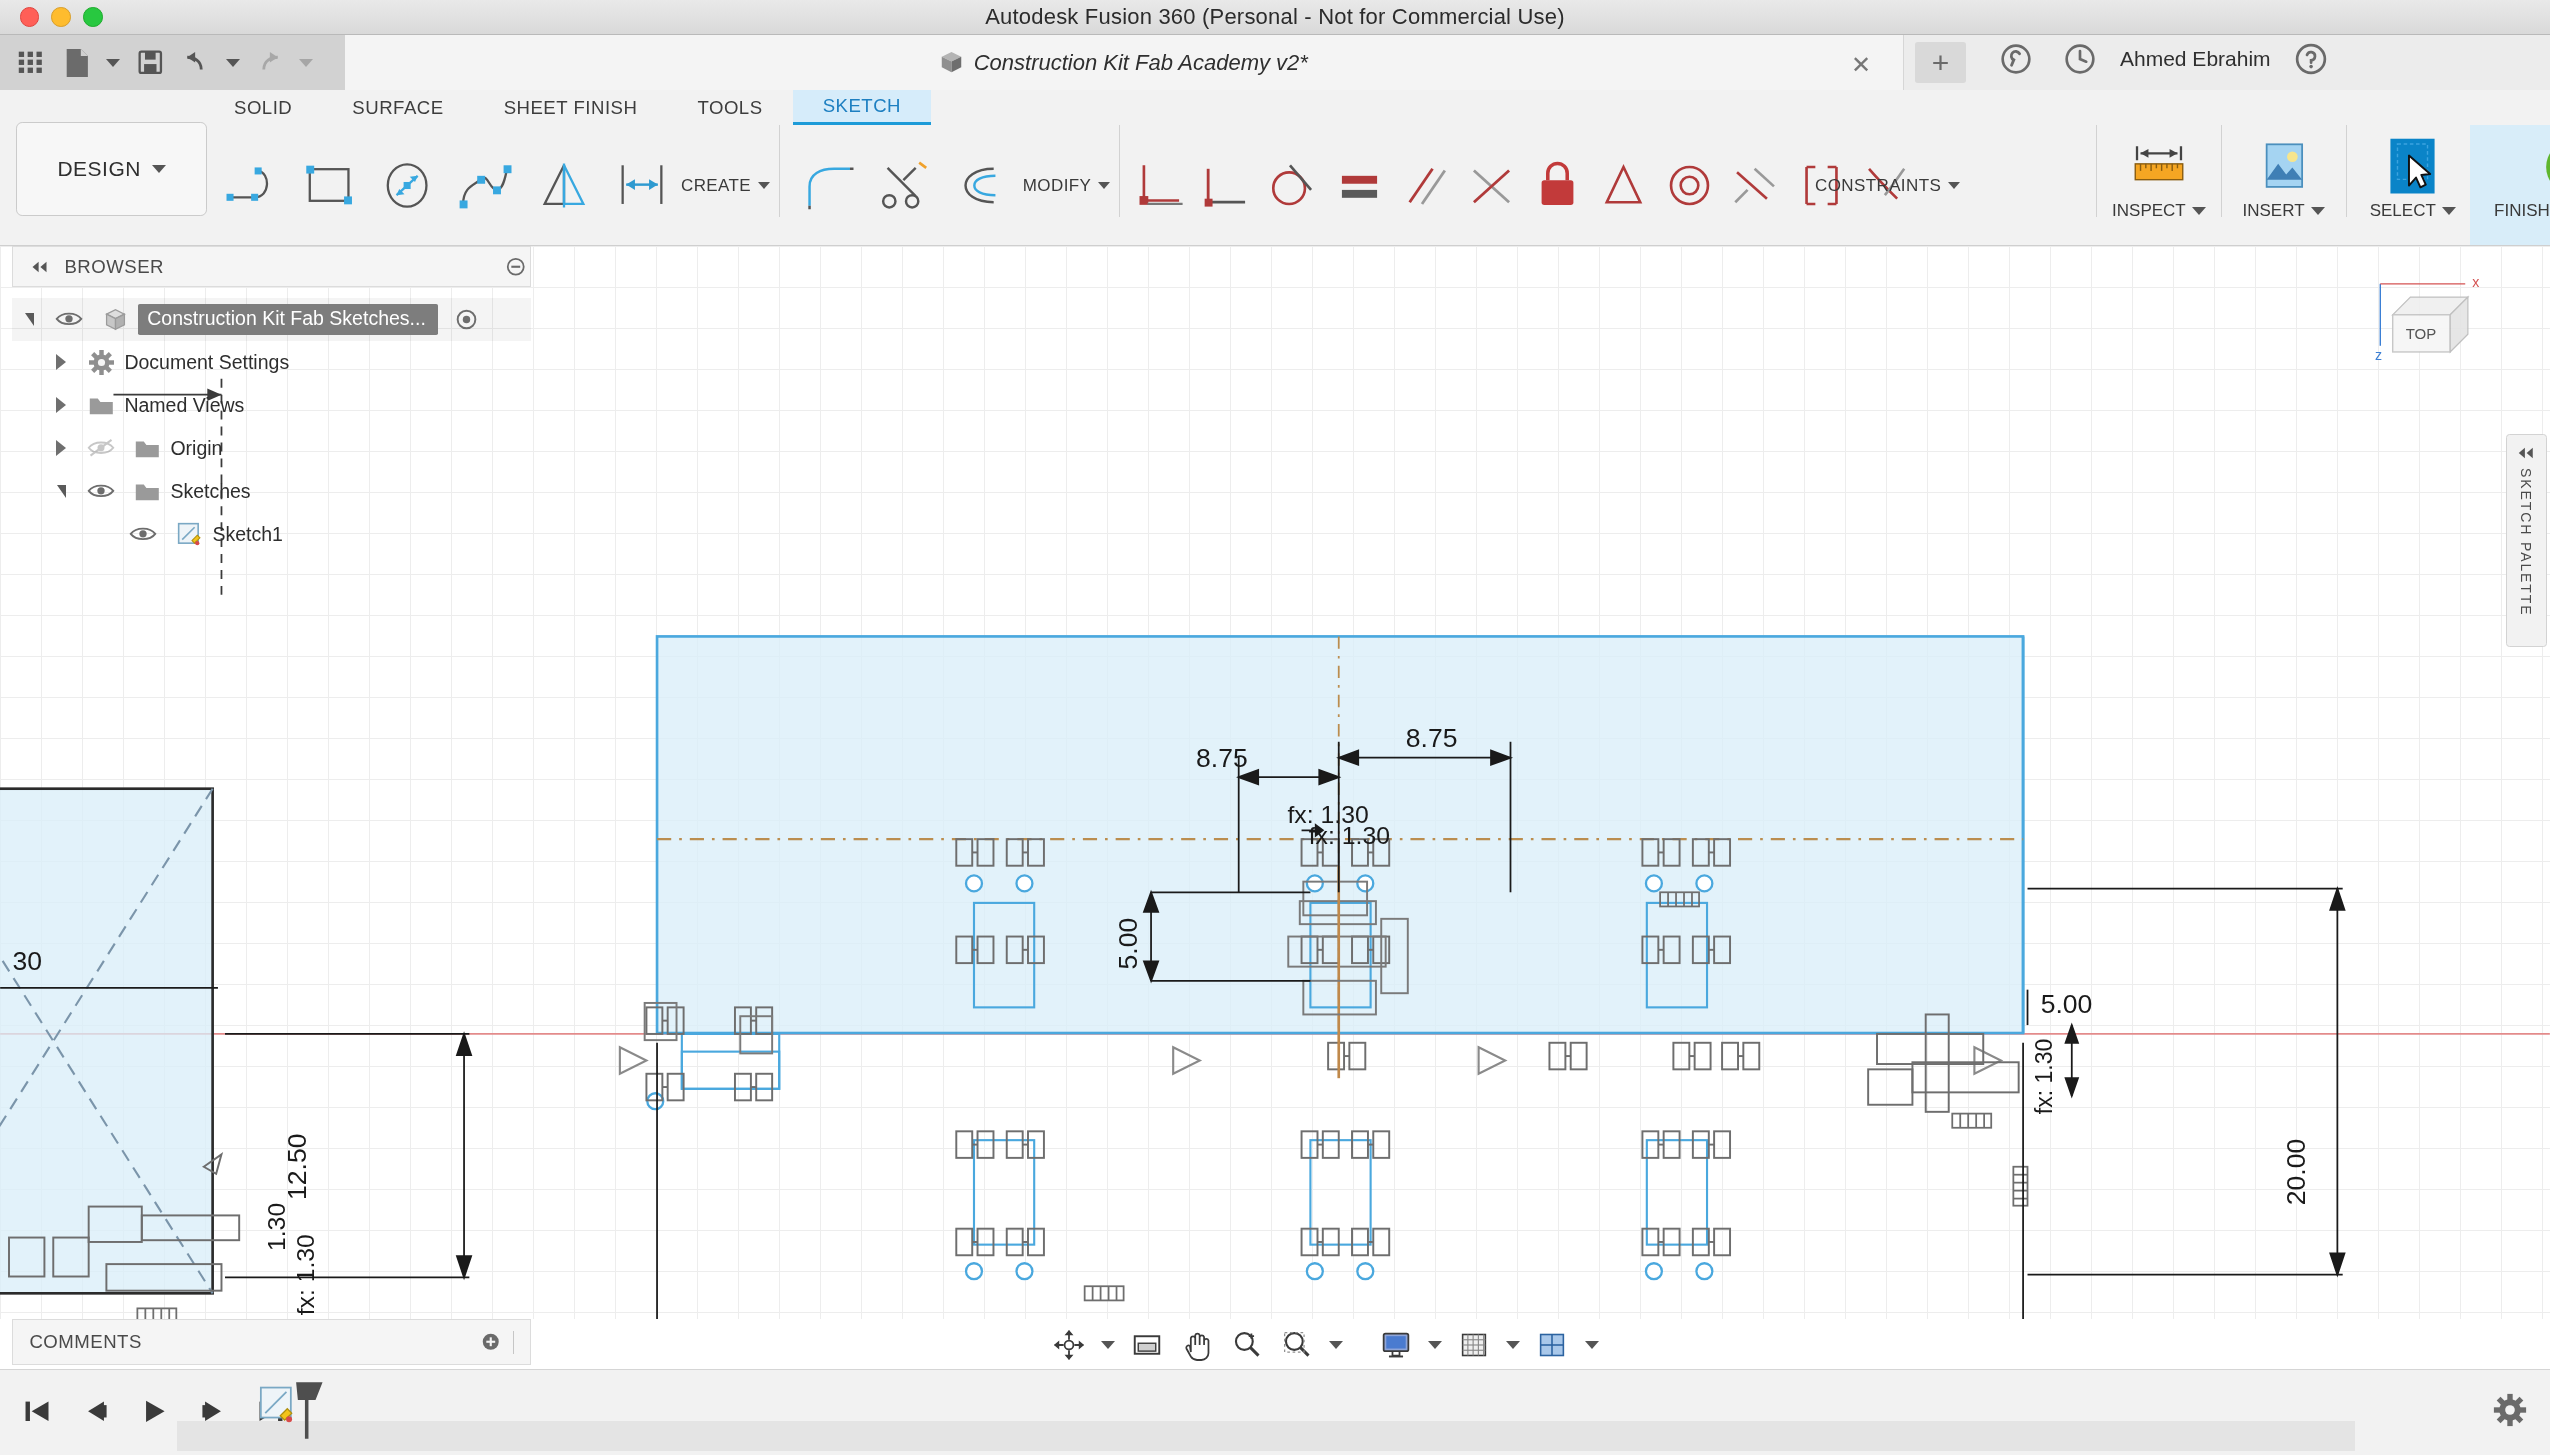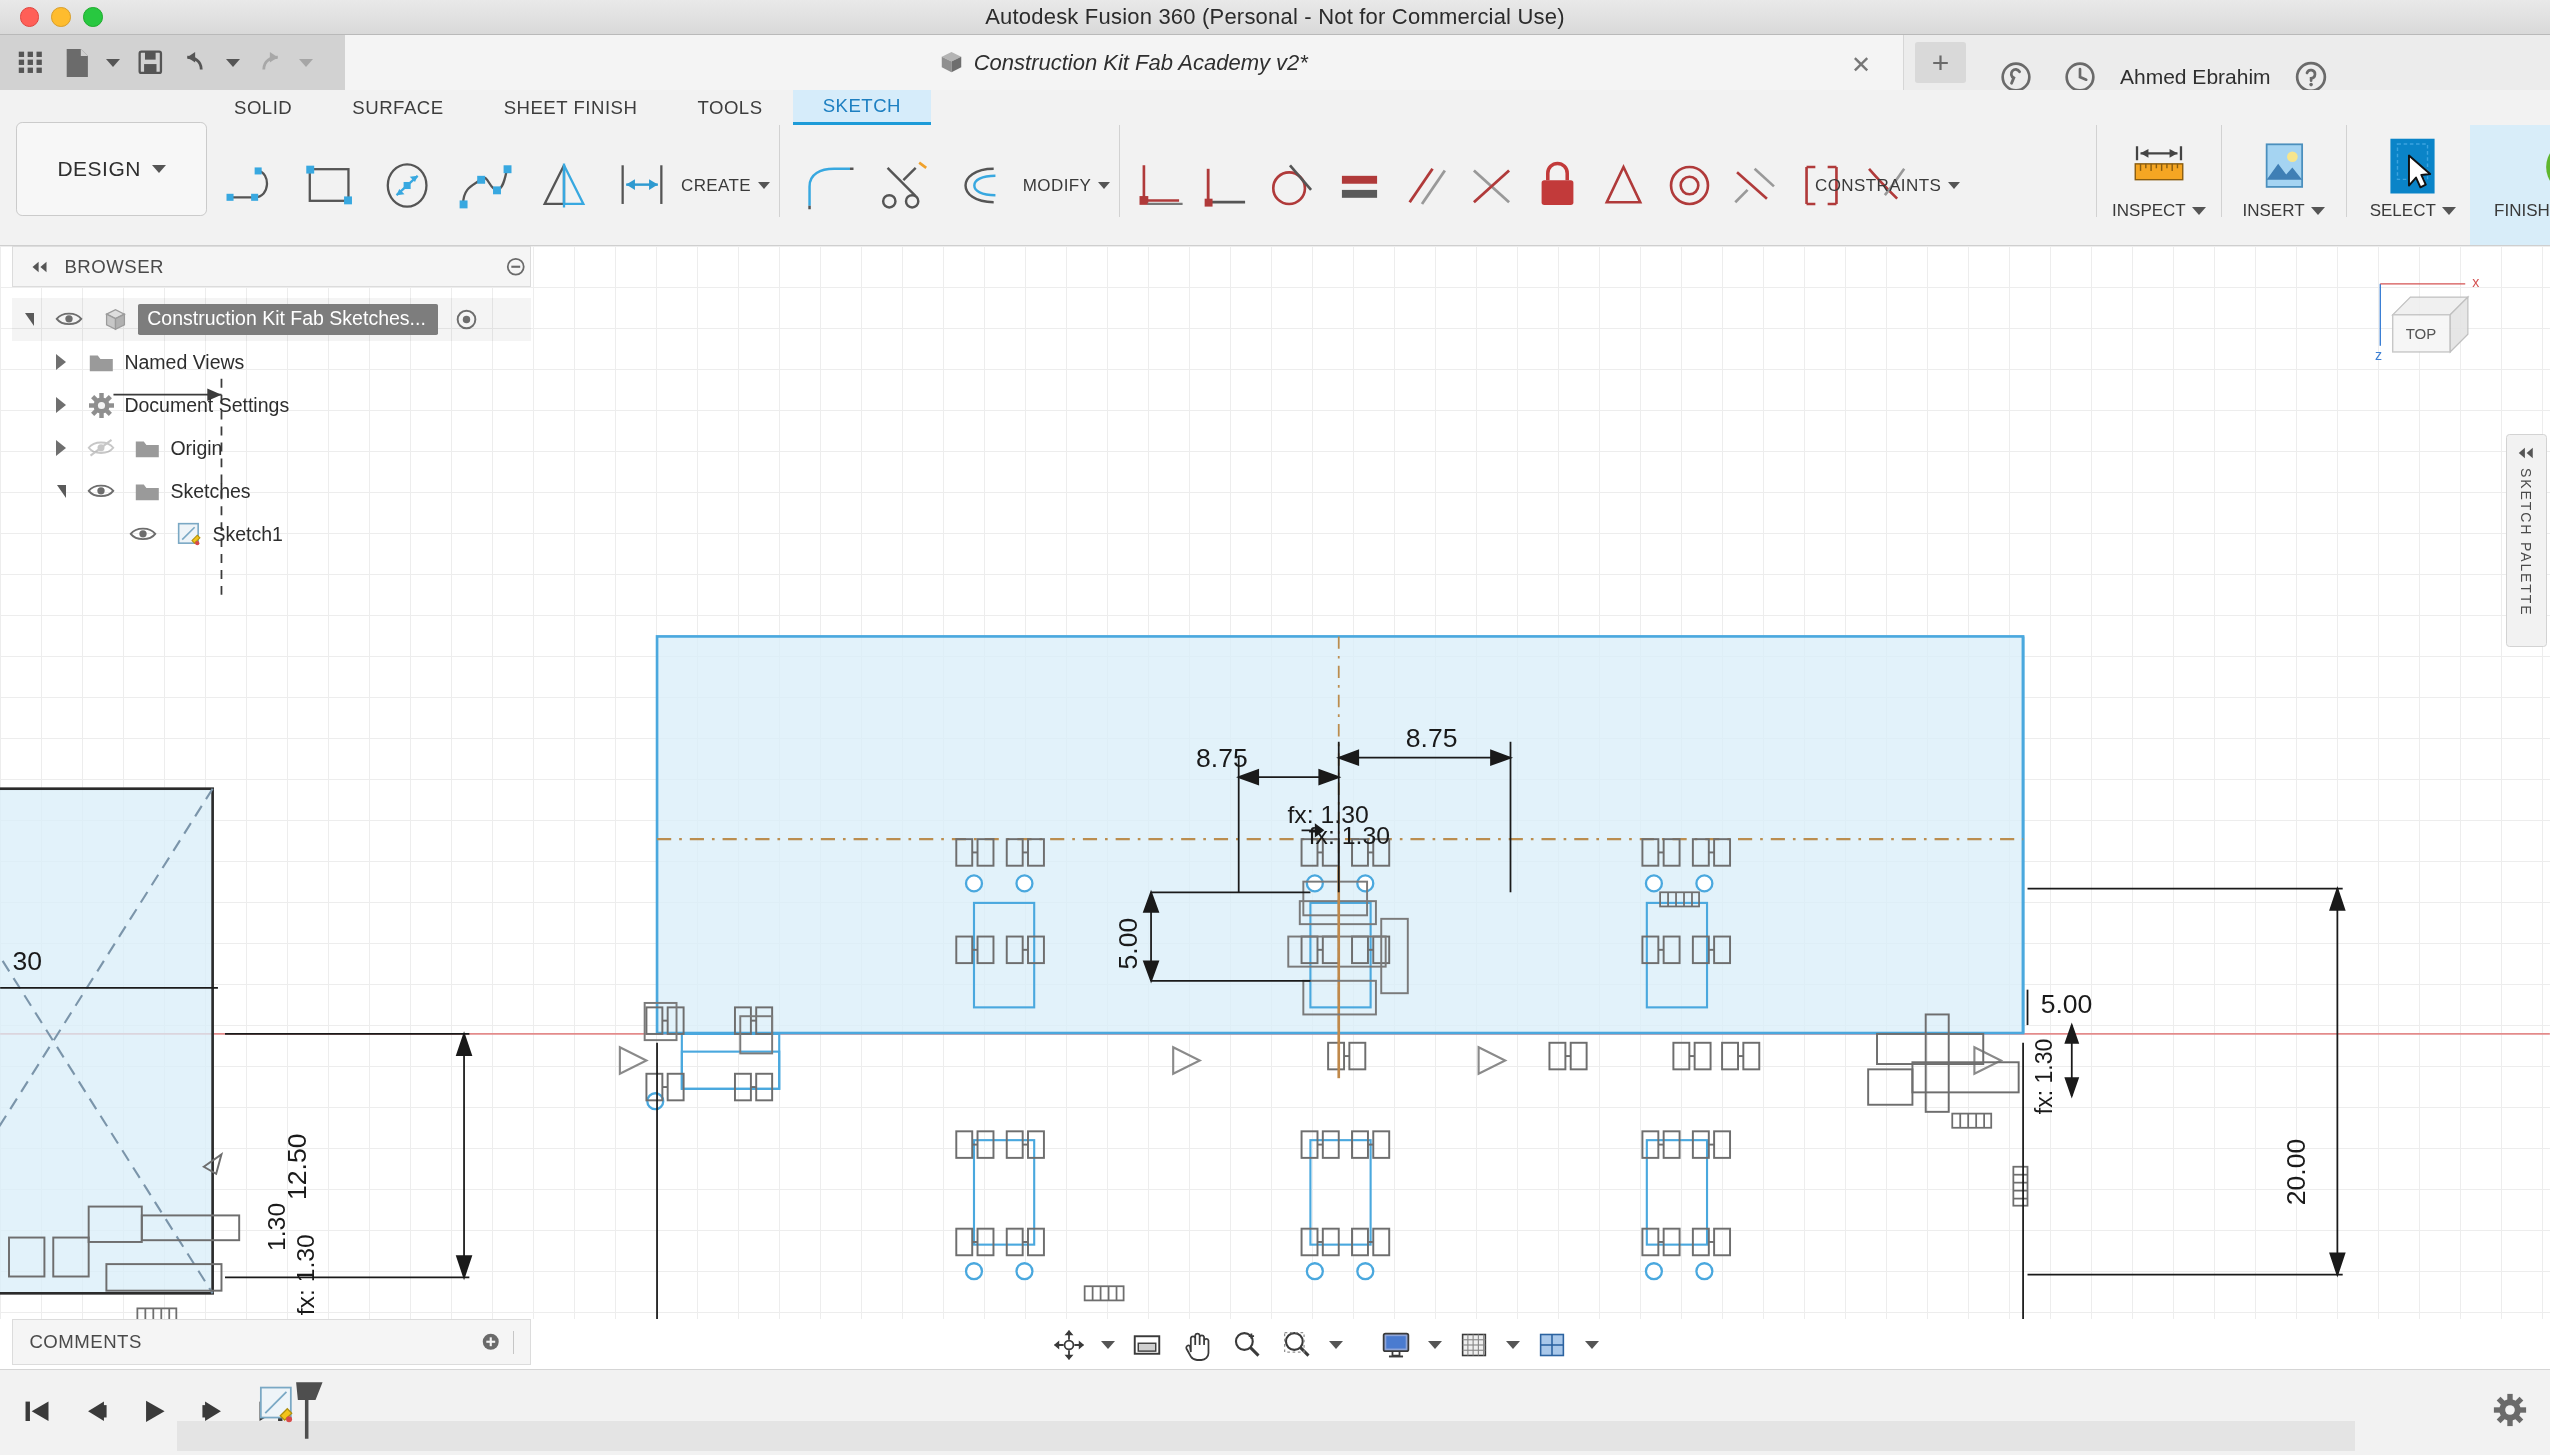--- a/index.html
+++ b/index.html
@@ -248,21 +248,21 @@
         <svg class="doc-cube" viewBox="0 0 26 26">
           <path d="M13 1 L24 6.5 L13 12 L2 6.5 Z" fill="#b4b4b4"></path>
           <path d="M2 6.5 L13 12 L13 24 L2 18.5 Z" fill="#8f8f8f"></path>
           <path d="M24 6.5 L13 12 L13 24 L24 18.5 Z" fill="#6e6e6e"></path>
         </svg>
         <span class="doc-title">Construction Kit Fab Academy v2*</span>
         <span class="doc-close">✕</span>
       </div>
       <div class="tab-plus">+</div>
 
-      <div style="position:absolute; left:1647px; top:18px; display:flex; align-items:center; gap:16px;">
+      <div style="position:absolute; left:1647px; top:0; display:flex; align-items:center; gap:16px;">
         <div class="hdr-icon">
           <svg width="32" height="32" viewBox="0 0 36 36">
             <circle cx="18" cy="18" r="15" fill="none" stroke="#6a6a6a" stroke-width="3"></circle>
             <path d="M22 12 a5 5 0 1 0 -6.5 7 L13 25" fill="none" stroke="#6a6a6a" stroke-width="3.2" stroke-linecap="round"></path>
           </svg>
         </div>
         <div class="hdr-icon">
           <svg width="32" height="32" viewBox="0 0 36 36">
             <circle cx="18" cy="18" r="15" fill="none" stroke="#6a6a6a" stroke-width="3"></circle>
             <path d="M18 9 L18 18 L25 21" fill="none" stroke="#6a6a6a" stroke-width="3" stroke-linecap="round"></path>
@@ -970,44 +970,44 @@
             <circle cx="13" cy="13" r="4.2" fill="#6d6d6d"></circle>
           </svg>
         </div>
       </div>
 
       <div class="tree-row" style="padding-left:32px">
         <div class="slot">
             <span class="arrow-r"></span>
           </div>
         <div class="slot w52">
-          <svg width="26.6" height="23" viewBox="0 0 30 26">
-            <path d="M2 5 L11 5 L14 9 L28 9 L28 23 L2 23 Z" fill="#9a9a9a"></path>
-          </svg>
-        </div>
-        <span>Named Views</span>
-      </div>
-
-      <div class="tree-row" style="padding-left:32px">
-        <div class="slot">
-            <span class="arrow-r"></span>
-          </div>
-        <div class="slot w52">
           <svg width="25" height="25" viewBox="0 0 28 28">
             <g fill="#8f8f8f">
               <circle cx="14" cy="14" r="9"></circle>
               <rect x="11.5" y="0" width="5" height="28"></rect>
               <rect x="0" y="11.5" width="28" height="5"></rect>
               <rect x="11.5" y="0" width="5" height="28" transform="rotate(45 14 14)"></rect>
               <rect x="0" y="11.5" width="28" height="5" transform="rotate(45 14 14)"></rect>
             </g>
             <circle cx="14" cy="14" r="4" fill="#f5f5f5"></circle>
           </svg>
         </div>
         <span>Document Settings</span>
+      </div>
+
+      <div class="tree-row" style="padding-left:32px">
+        <div class="slot">
+            <span class="arrow-r"></span>
+          </div>
+        <div class="slot w52">
+          <svg width="26.6" height="23" viewBox="0 0 30 26">
+            <path d="M2 5 L11 5 L14 9 L28 9 L28 23 L2 23 Z" fill="#9a9a9a"></path>
+          </svg>
+        </div>
+        <span>Named Views</span>
       </div>
 
       <div class="tree-row" style="padding-left:32px">
         <div class="slot">
             <span class="arrow-r"></span>
           </div>
         <div class="slot w52">
           <svg width="28" height="19.5" viewBox="0 0 32 22" opacity="0.38">
             <path d="M2 11 C8 3 24 3 30 11 C24 19 8 19 2 11 Z" fill="none" stroke="#6d6d6d" stroke-width="2.2"></path>
             <circle cx="16" cy="11" r="4" fill="#6d6d6d"></circle>

